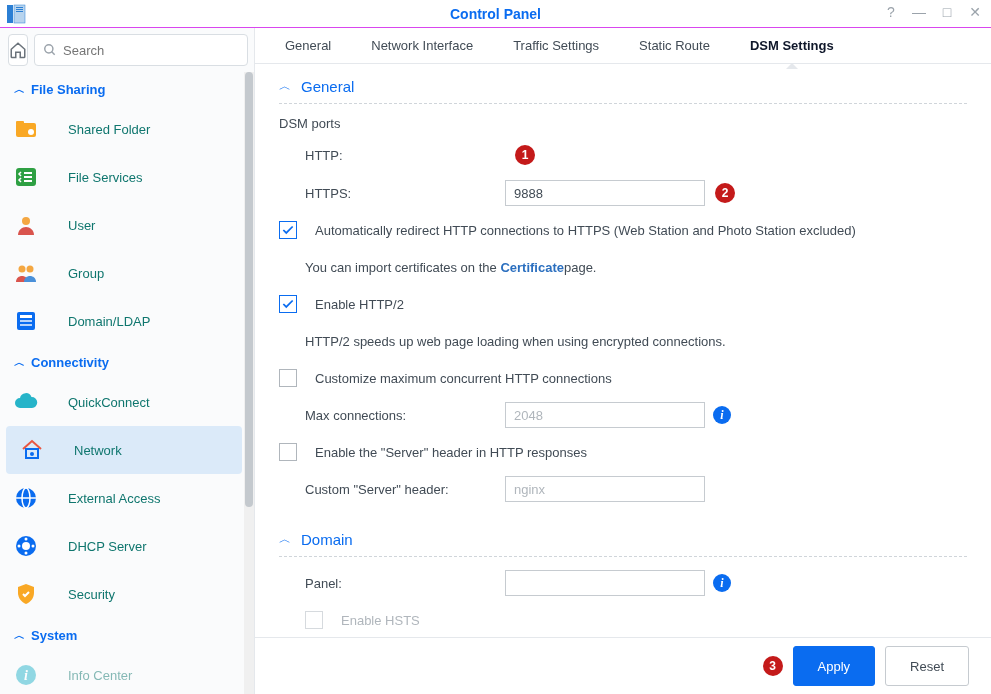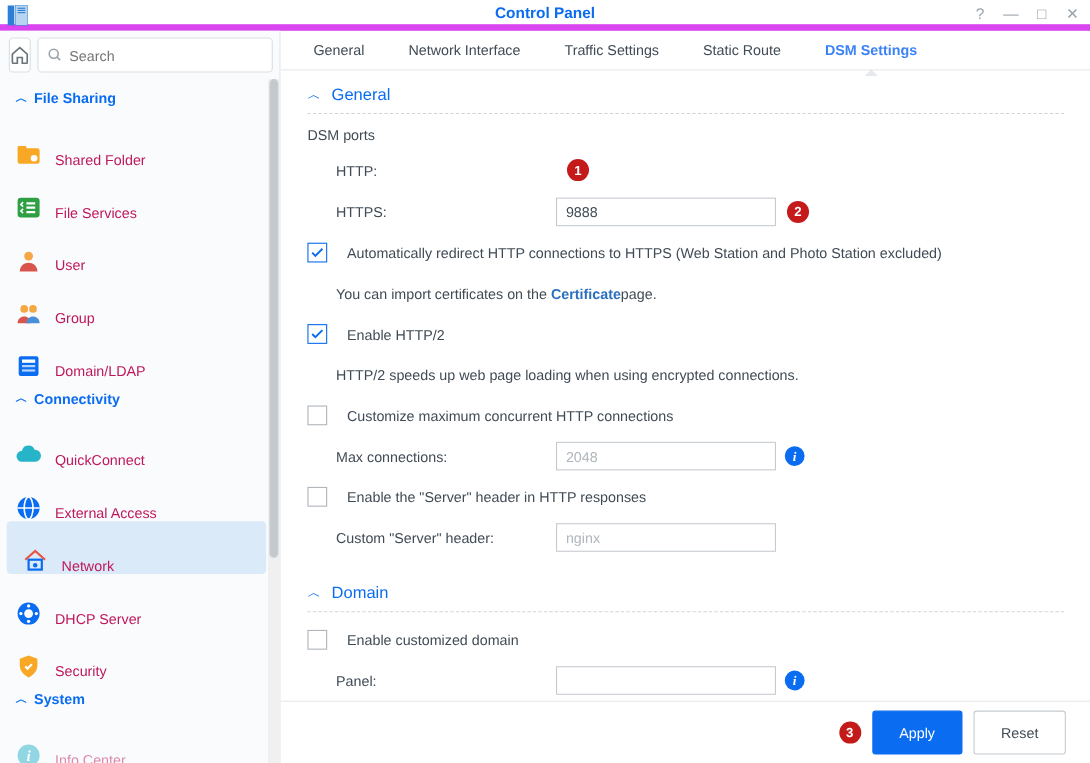--- a/index.html
+++ b/index.html
@@ -12,21 +12,21 @@
       background: #fff;
       overflow: hidden;
       position: relative;
     }
     .titlebar {
       height: 28px;
       display: flex;
       align-items: center;
       justify-content: center;
       position: relative;
-      border-bottom: 6px solid #d946ef;
+      border-bottom: 1px solid #d946ef;
     }
     .titlebar-icon {
       position: absolute;
       left: 6px;
       top: 4px;
       width: 20px;
       height: 20px;
     }
     .titlebar-title {
       color: #0A6CF0;
@@ -85,25 +85,25 @@
       align-items: center;
       padding: 10px 14px 8px 14px;
       color: #0A6CF0;
       font-weight: 600;
       font-size: 13px;
       gap: 6px;
     }
     .section-header .chev { font-size: 11px; }
     .nav-item {
       display: flex;
-      align-items: flex-end;
+      align-items: center;
       height: 48px;
       padding: 0 10px 0 14px;
-      gap: 12px;
-      color: #be185d;
+      gap: 30px;
+      color: #0f766e;
       cursor: default;
     }
     .nav-item.active {
       background: #dbeaf9;
       border-radius: 4px;
       margin: 0 6px 0 6px;
     }
     .nav-icon {
       width: 24px;
       height: 24px;
@@ -133,21 +133,21 @@
       padding-left: 10px;
     }
     .tab {
       padding: 10px 20px;
       color: #414B55;
       font-size: 13px;
       position: relative;
       cursor: default;
     }
     .tab.active {
-      color: #3b82f6;
+      color: #0f172a;
       font-weight: 600;
       text-align: center;
     }
     .tab.active::after {
       content: '';
       position: absolute;
       bottom: -1px;
       left: 10px;
       right: 10px;
       height: 2px;
@@ -388,39 +388,39 @@
         <span>Connectivity</span>
       </div>
       <div class="nav-item">
         <span class="nav-icon">
             <svg width="24" height="24" viewBox="0 0 24 24">
               <path d="M6 18a5 5 0 0 1 0-10 6 6 0 0 1 11.5-1A4.5 4.5 0 0 1 18 18z" fill="#26b4c9"></path>
             </svg>
           </span>
         <span>QuickConnect</span>
       </div>
+      <div class="nav-item active">
+        <span class="nav-icon">
+            <svg width="24" height="24" viewBox="0 0 24 24">
+              <path d="M3 11l9-8 9 8" fill="none" stroke="#e85642" stroke-width="2"></path>
+              <rect x="6" y="11" width="12" height="9" fill="none" stroke="#0A6CF0" stroke-width="2"></rect>
+              <circle cx="12" cy="16" r="2" fill="#0A6CF0"></circle>
+            </svg>
+          </span>
+        <span>Network</span>
+      </div>
       <div class="nav-item">
         <span class="nav-icon">
             <svg width="24" height="24" viewBox="0 0 24 24">
               <circle cx="12" cy="12" r="10" fill="#0A6CF0"></circle>
               <ellipse cx="12" cy="12" rx="4" ry="10" fill="none" stroke="#fff" stroke-width="1.5"></ellipse>
               <line x1="2" y1="12" x2="22" y2="12" stroke="#fff" stroke-width="1.5"></line>
             </svg>
           </span>
         <span>External Access</span>
-      </div>
-      <div class="nav-item active">
-        <span class="nav-icon">
-            <svg width="24" height="24" viewBox="0 0 24 24">
-              <path d="M3 11l9-8 9 8" fill="none" stroke="#e85642" stroke-width="2"></path>
-              <rect x="6" y="11" width="12" height="9" fill="none" stroke="#0A6CF0" stroke-width="2"></rect>
-              <circle cx="12" cy="16" r="2" fill="#0A6CF0"></circle>
-            </svg>
-          </span>
-        <span>Network</span>
       </div>
       <div class="nav-item">
         <span class="nav-icon">
             <svg width="24" height="24" viewBox="0 0 24 24">
               <circle cx="12" cy="12" r="10" fill="#0A6CF0"></circle>
               <circle cx="12" cy="12" r="4" fill="#fff"></circle>
               <circle cx="12" cy="5" r="1.5" fill="#fff"></circle>
               <circle cx="12" cy="19" r="1.5" fill="#fff"></circle>
               <circle cx="5" cy="12" r="1.5" fill="#fff"></circle>
               <circle cx="19" cy="12" r="1.5" fill="#fff"></circle>
@@ -521,24 +521,20 @@
       <div class="form-row indent1">
         <div class="form-label">Custom "Server" header:</div>
         <input class="text-input" type="text" disabled="" value="nginx" style="">
       </div>
 
       <div class="panel-gap"></div>
       <div class="panel-header">
         <span class="chev">︿</span>
         <span>Domain</span>
       </div>
-      <div class="checkbox-row">
-        <div class="checkbox"></div>
-        <span class="help-text">Enable customized domain</span>
-      </div>
       <div class="form-row indent1">
         <div class="form-label">Panel:</div>
         <input class="text-input" type="text" disabled="" value="" style="">
         <span class="info-icon">i</span>
       </div>
       <div class="checkbox-row indent1">
         <div class="checkbox disabled"></div>
         <span class="disabled-text">Enable HSTS</span>
       </div>
 

